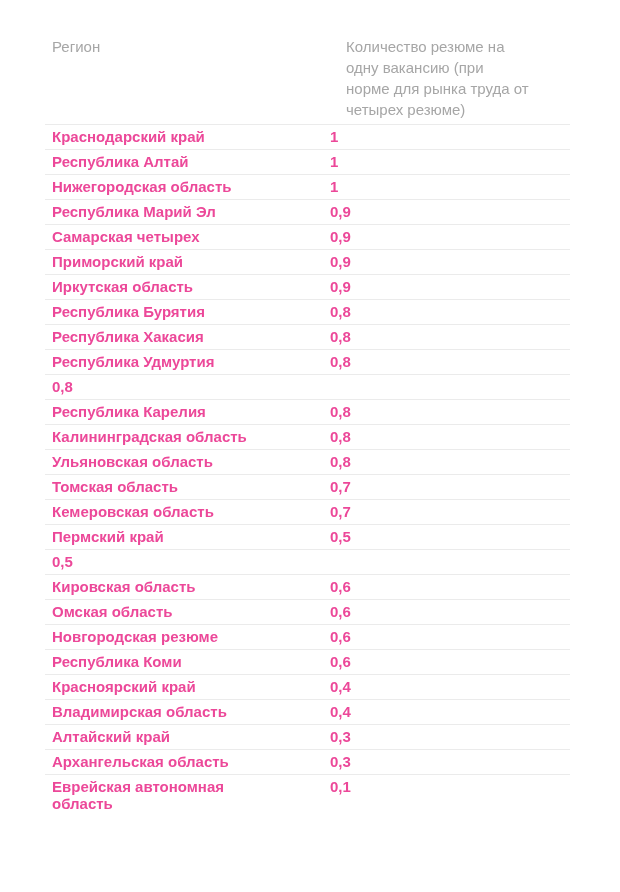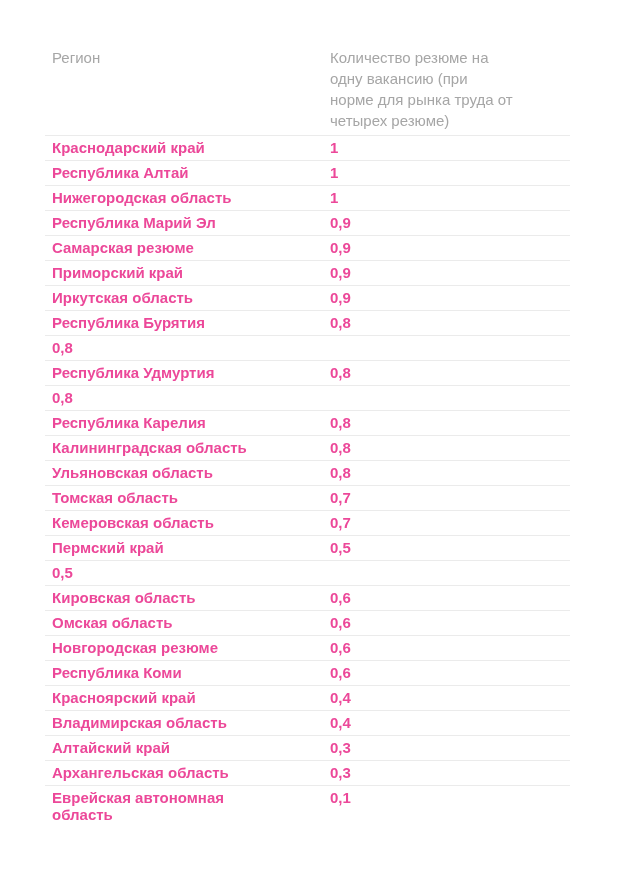--- a/index.html
+++ b/index.html
@@ -10,35 +10,36 @@
     width: 620px;
     height: 892px;
     background: #ffffff;
     font-family: "Liberation Sans", sans-serif;
     overflow: hidden;
     position: relative;
   }
   .table-wrap {
     position: absolute;
     left: 45px;
-    top: 47px;
+    top: 36px;
     width: 525px;
   }
   .thead {
     display: grid;
     grid-template-columns: 278px 1fr;
     padding: 0 0 4px 7px;
     color: #a6a6a6;
     font-size: 15px;
     line-height: 21px;
     font-weight: 400;
   }
   .thead .value-h {
     white-space: pre-line;
     max-width: 240px;
+    margin-left: 16px;
   }
   .trow {
     display: grid;
     grid-template-columns: 278px 1fr;
     padding-left: 7px;
     border-top: 1px solid #ebebeb;
     color: #ec4899;
     font-size: 15px;
     font-weight: 700;
   }
@@ -76,40 +77,41 @@
     <div class="tcell region">Нижегородская область</div>
     <div class="tcell value">1</div>
   </div>
 
   <div class="trow">
     <div class="tcell region">Республика Марий Эл</div>
     <div class="tcell value">0,9</div>
   </div>
 
   <div class="trow">
-    <div class="tcell region">Самарская резюме</div>
+    <div class="tcell region">Самарская четырех</div>
     <div class="tcell value">0,9</div>
   </div>
 
   <div class="trow">
     <div class="tcell region">Приморский край</div>
     <div class="tcell value">0,9</div>
   </div>
 
   <div class="trow">
     <div class="tcell region">Иркутская область</div>
     <div class="tcell value">0,9</div>
   </div>
 
   <div class="trow">
     <div class="tcell region">Республика Бурятия</div>
     <div class="tcell value">0,8</div>
   </div>
 
   <div class="trow">
+    <div class="tcell region">Республика Хакасия</div>
     <div class="tcell value">0,8</div>
   </div>
 
   <div class="trow">
     <div class="tcell region">Республика Удмуртия</div>
     <div class="tcell value">0,8</div>
   </div>
 
   <div class="trow">
     <div class="tcell value">0,8</div>

